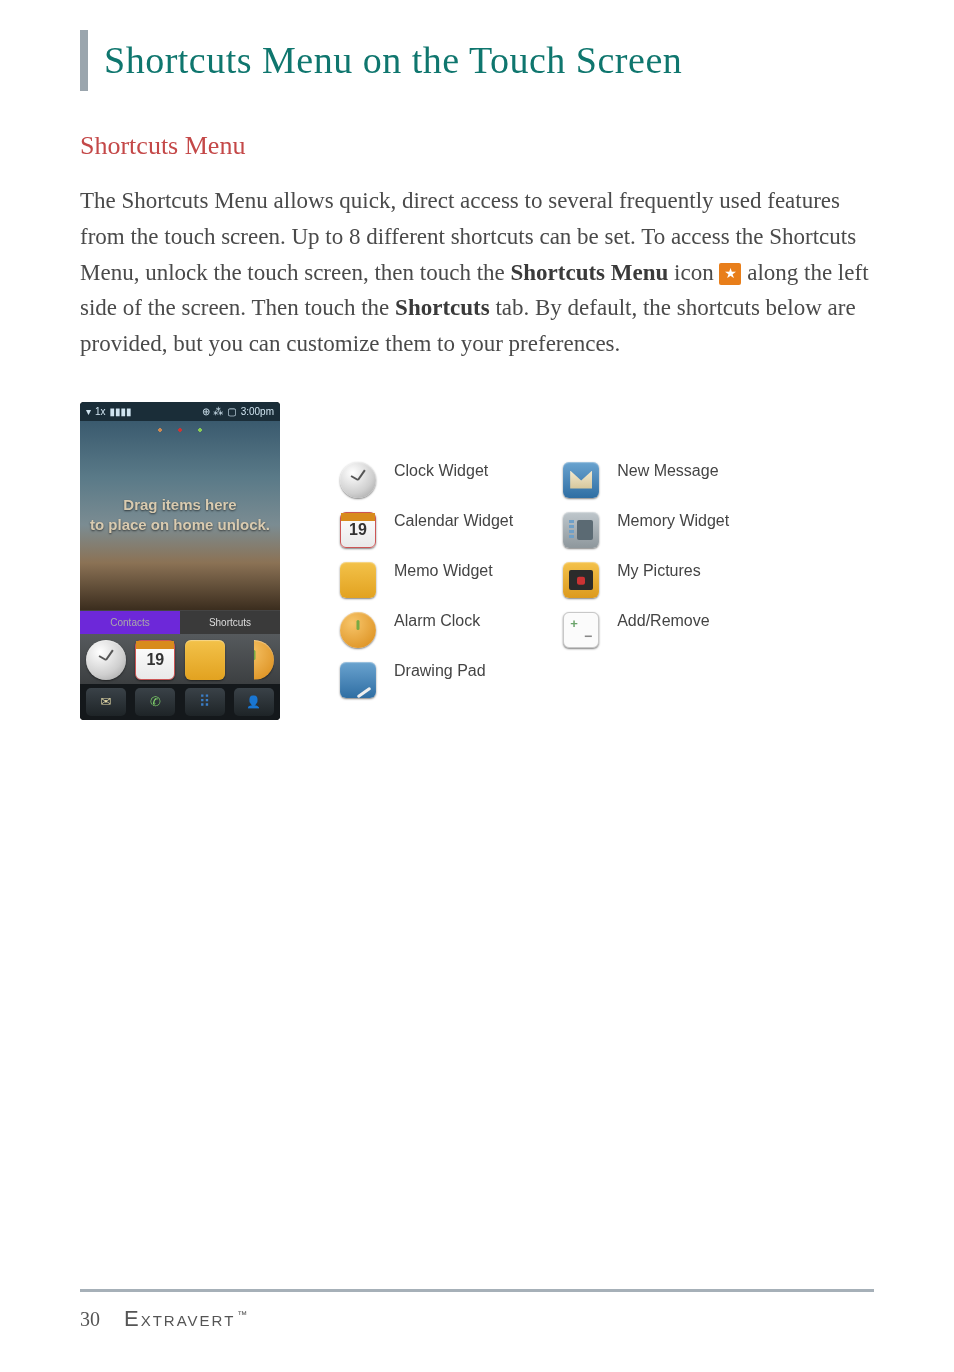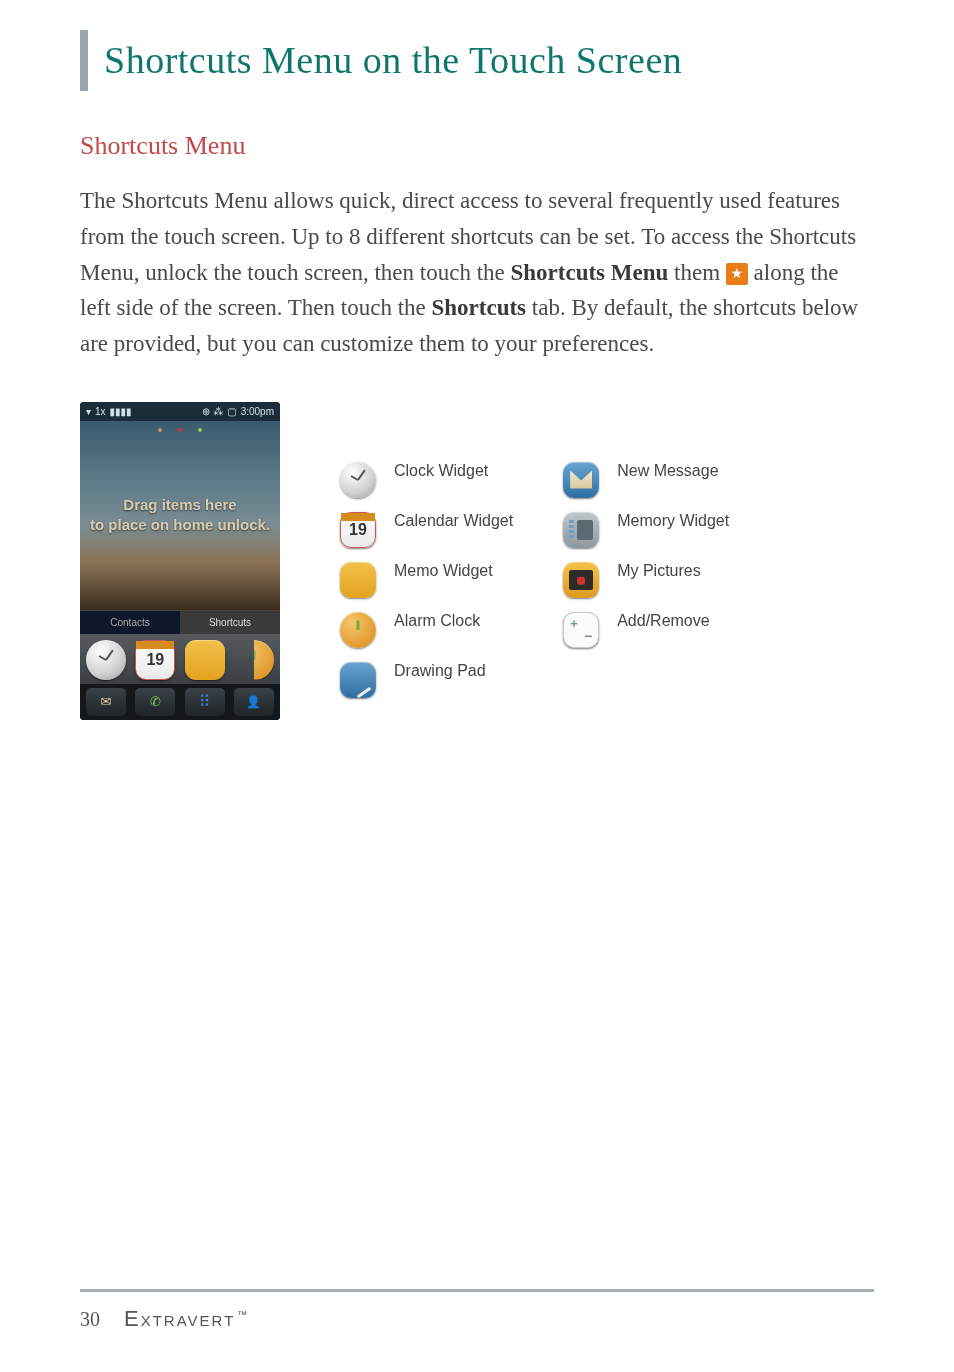--- a/index.html
+++ b/index.html
@@ -103,21 +103,21 @@
   .drag-hint {
     color: #d9cbb0;
     font-size: 15px;
     text-align: center;
     line-height: 1.35;
     font-weight: 700;
     text-shadow: 0 1px 2px rgba(0,0,0,.6);
   }
   .tabs {
     display: flex;
-    background: #0f172a;
+    background: #6d28d9;
   }
   .tab {
     flex: 1;
     text-align: center;
     color: #aaa;
     font-size: 10px;
     padding: 6px 0;
     border-top: 1px solid #444;
   }
   .tab.active {
@@ -130,21 +130,21 @@
   }
   .tray-row {
     display: flex;
     gap: 8px;
     justify-content: space-between;
     margin-bottom: 6px;
   }
   .tray-row:last-child { margin-bottom: 0; }
   .tray-item {
     width: 40px; height: 40px;
-    border-radius: 11px;
+    border-radius: 6px;
     display:flex; align-items:center; justify-content:center;
     box-shadow: 0 1px 2px rgba(0,0,0,.5), inset 0 1px 1px rgba(255,255,255,.35);
     font-size: 18px;
   }
   .ic-clock { background: radial-gradient(circle at 35% 30%, #fff, #cfcfcf 60%, #9a9a9a); border-radius:50%; position:relative; }
   .ic-clock::after{content:"";position:absolute;top:50%;left:50%;width:2px;height:12px;background:#555;transform-origin:bottom;transform:translate(-50%,-100%) rotate(35deg);}
   .ic-clock::before{content:"";position:absolute;top:50%;left:50%;width:2px;height:8px;background:#555;transform-origin:bottom;transform:translate(-50%,-100%) rotate(-60deg);}
   .ic-cal { background: linear-gradient(180deg,#fff,#e9e9e9); color:#333; font-weight:700; font-size:16px; position:relative; border:1px solid #c55; }
   .ic-cal::before{content:"";position:absolute;top:0;left:0;right:0;height:8px;background:#d88b1d;}
   .ic-memo { background: linear-gradient(180deg,#f3c24a,#e2a220); }
@@ -211,21 +211,21 @@
 <div class="header-bar">
   <div class="header-accent"></div>
   <h1 class="page-title">Shortcuts Menu on the Touch Screen</h1>
 </div>
 
 <h2 class="section-title">Shortcuts Menu</h2>
 
 <p class="body-text">
   <span>The Shortcuts Menu allows quick, direct access to several frequently used features from the touch screen. Up to 8 different shortcuts can be set. To access the Shortcuts Menu, unlock the touch screen, then touch the </span>
   <span class="bold">Shortcuts Menu</span>
-  <span> them </span>
+  <span> icon </span>
   <span class="inline-icon"></span>
   <span> along the left side of the screen. Then touch the </span>
   <span class="bold">Shortcuts</span>
   <span> tab. By default, the shortcuts below are provided, but you can customize them to your preferences.</span>
 </p>
 
 <div class="figure-row">
 
   <div class="phone">
     <div class="status-bar">

